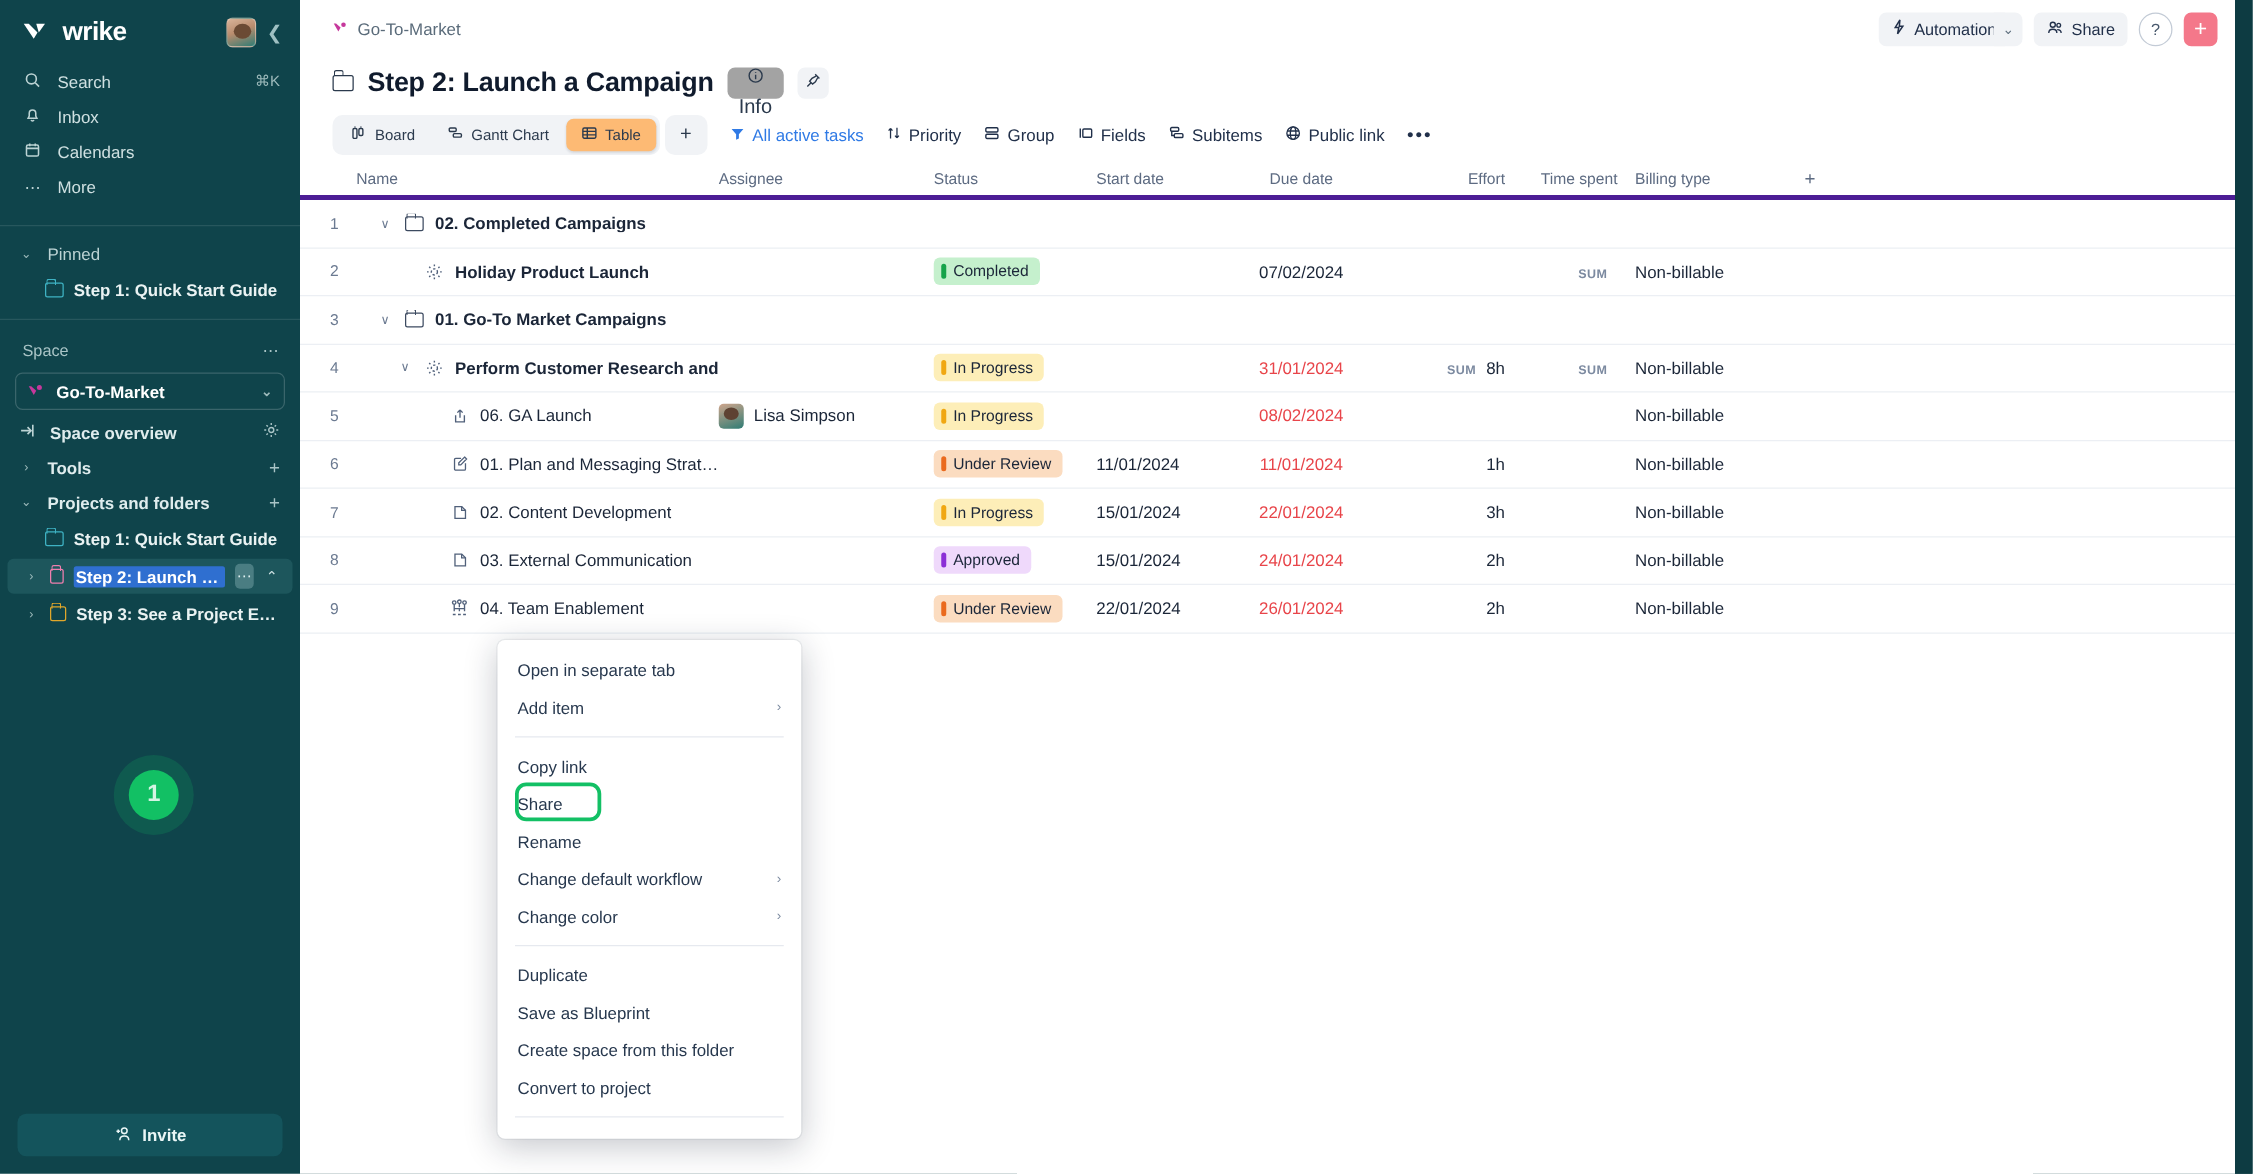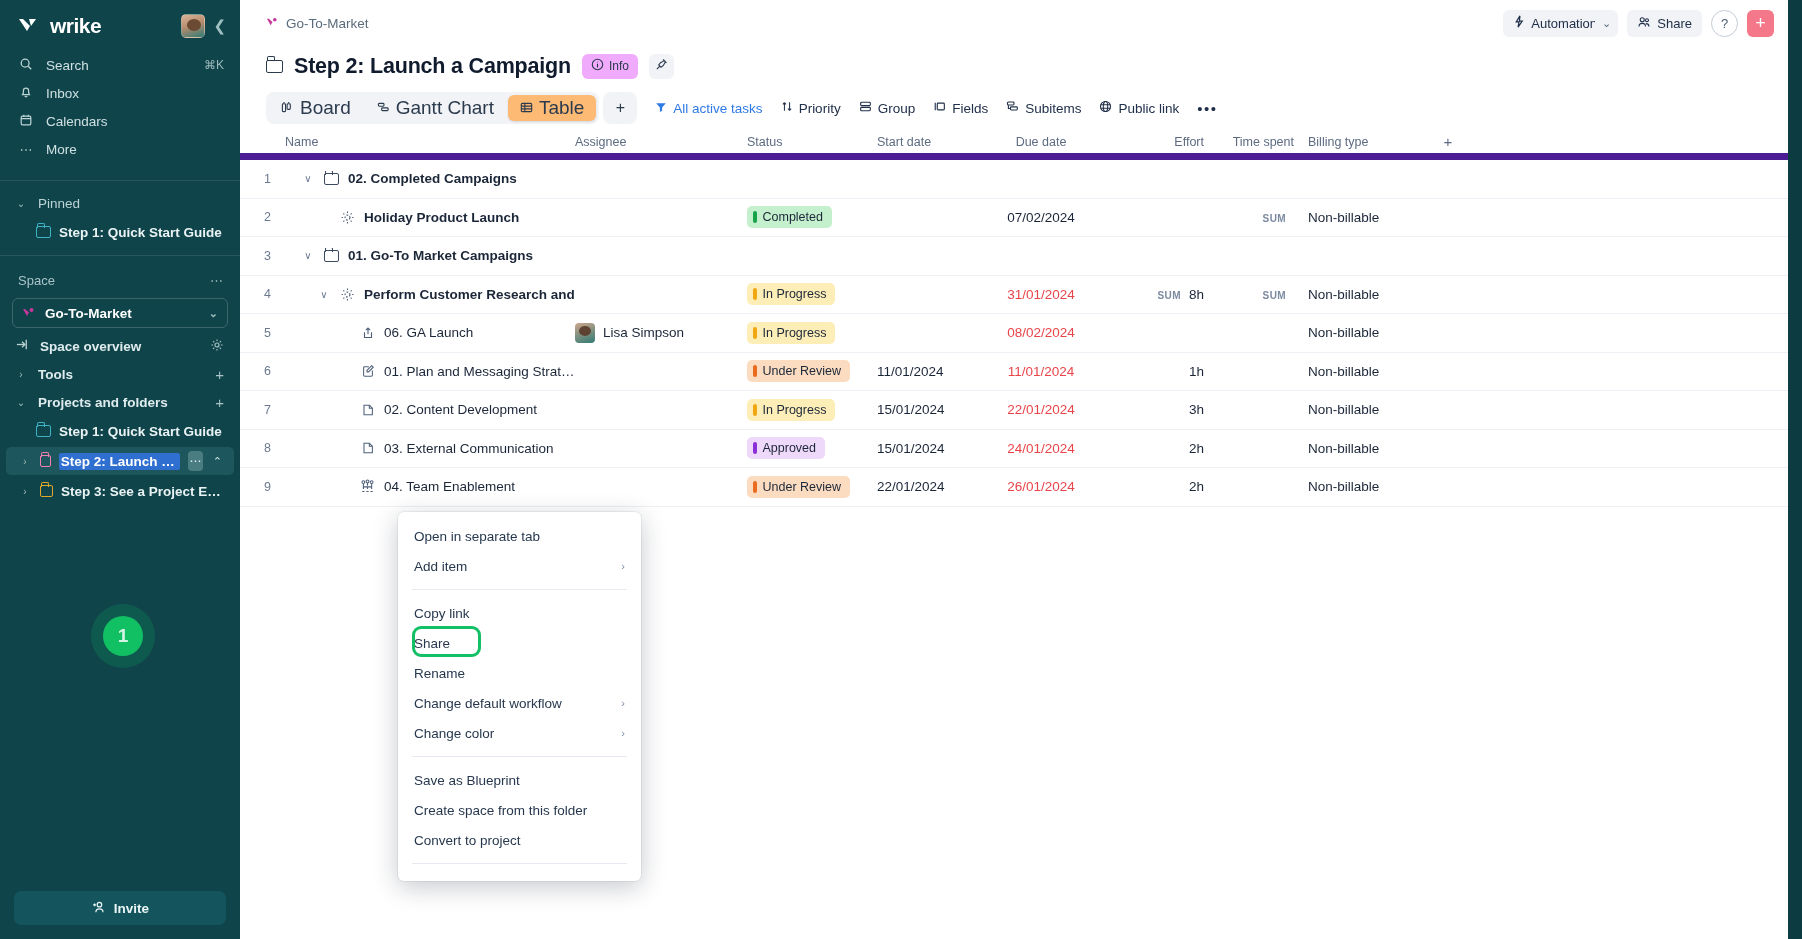--- a/index.html
+++ b/index.html
@@ -104,36 +104,36 @@
     font-size: 13px; color: #21304a; cursor: pointer;
   }
   .pill-btn.split-left { border-radius: 6px 0 0 6px; padding-right: 7px;}
   .pill-btn.split-right { border-radius: 0 6px 6px 0; padding: 0 7px; margin-left: -9px;}
   .icon-round { width: 27px; height: 27px; border-radius: 50%; border: 1.4px solid #c3cbd6; display:flex;align-items:center;justify-content:center; font-size: 13px; color: #4a5a6e; cursor:pointer;}
   .plus-btn { width: 27px; height: 27px; border-radius: 6px; background: #f4788a; color: #fff; display:flex;align-items:center;justify-content:center; font-size: 18px; cursor:pointer; }
 
   .title-row { display: flex; align-items: center; gap: 11px; padding: 2px 0 0 26px; height: 38px;}
   .page-title { font-size: 21.5px; font-weight: 700; color: #101b2d; letter-spacing: -0.2px;}
   .title-folder { color: #2b3a4d; font-size: 15px; display:inline-flex; }
-  .info-chip { height: 25px; border-radius: 6px; background: #f0abfc; display:flex;align-items:center;gap:5px;padding:0 9px; font-size:12px;color:#2b3a4d;cursor:pointer;}
+  .info-chip { height: 25px; border-radius: 6px; background: #a3a3a3; display:flex;align-items:center;gap:5px;padding:0 9px; font-size:16px;color:#2b3a4d;cursor:pointer;flex-direction:column;}
   .pin-chip { width: 25px; height: 25px; border-radius: 6px; background:#f1f3f6; display:flex;align-items:center;justify-content:center;font-size:13px;color:#2b3a4d;cursor:pointer;}
 
   .viewbar { display: flex; align-items: center; gap: 0; padding: 6px 0 0 26px; height: 42px;}
   .viewtabs { display: flex; align-items: center; gap: 2px; background: #f1f3f6; border-radius: 8px; padding: 3px; height: 32px;}
-  .vt { display: flex; align-items: center; gap: 6px; height: 26px; padding: 0 12px; border-radius: 6px; font-size: 19px; color: #2b3a4d; cursor: pointer;}
+  .vt { display: flex; align-items: center; gap: 6px; height: 26px; padding: 0 12px; border-radius: 6px; font-size: 12px; color: #2b3a4d; cursor: pointer;}
   .vt.active { background: #fdba74; box-shadow: 0 1px 2px rgba(16,27,45,.12);}
   .vt-add { width: 30px; height: 26px; display:flex;align-items:center;justify-content:center; font-size:16px; color:#2b3a4d; border-radius:6px; cursor:pointer;}
   .toolsep { width: 18px; }
   .tool { display: flex; align-items: center; gap: 6px; font-size: 13.5px; color: #21304a; margin-right: 18px; cursor: pointer;}
   .tool.accent { color: #2f7ae5; }
   .tool .dots { letter-spacing: 1.5px; font-size: 15px; }
 
   
   .tbl { margin-top: 4px; }
-  .tbl-head { display: flex; align-items: center; height: 30px; border-bottom: 7px solid #4c1d95; font-size: 12.5px; color: #5d6b82;}
+  .tbl-head { display: flex; align-items: center; height: 30px; border-bottom: 4px solid #4c1d95; font-size: 12.5px; color: #5d6b82;}
   .trow { display: flex; align-items: center; height: 38.5px; border-bottom: 1px solid #eceff4; font-size: 13.5px; color: #1b2638;}
   .c-num { width: 45px; flex:0 0 45px; text-align: right; padding-right: 14px; color: #6b7a91; font-size: 12.5px;}
   .c-name { width: 290px; flex: 0 0 290px; display:flex; align-items:center; gap: 8px; overflow:hidden; }
   .c-assignee { width: 172px; flex:0 0 172px; display:flex;align-items:center;gap:8px;}
   .c-status { width: 130px; flex:0 0 130px; }
   .c-start { width: 105px; flex:0 0 105px; }
   .c-due { width: 118px; flex:0 0 118px;text-align:center; }
   .c-effort { width: 118px; flex:0 0 118px; text-align: right; padding-right: 14px;}
   .c-time { width: 90px; flex:0 0 90px; text-align: right; padding-right: 14px;}
   .c-billing { width: 120px; flex:0 0 120px; }
@@ -738,20 +738,23 @@
         <div class="mi">
           <span>Change default workflow</span>
           <span class="arrow">›</span>
         </div>
         <div class="mi">
           <span>Change color</span>
           <span class="arrow">›</span>
         </div>
         <div class="mi-sep"></div>
         <div class="mi">
+          <span>Duplicate</span>
+        </div>
+        <div class="mi">
           <span>Save as Blueprint</span>
         </div>
         <div class="mi">
           <span>Create space from this folder</span>
         </div>
         <div class="mi">
           <span>Convert to project</span>
         </div>
         <div class="mi-sep"></div>
       </div>

